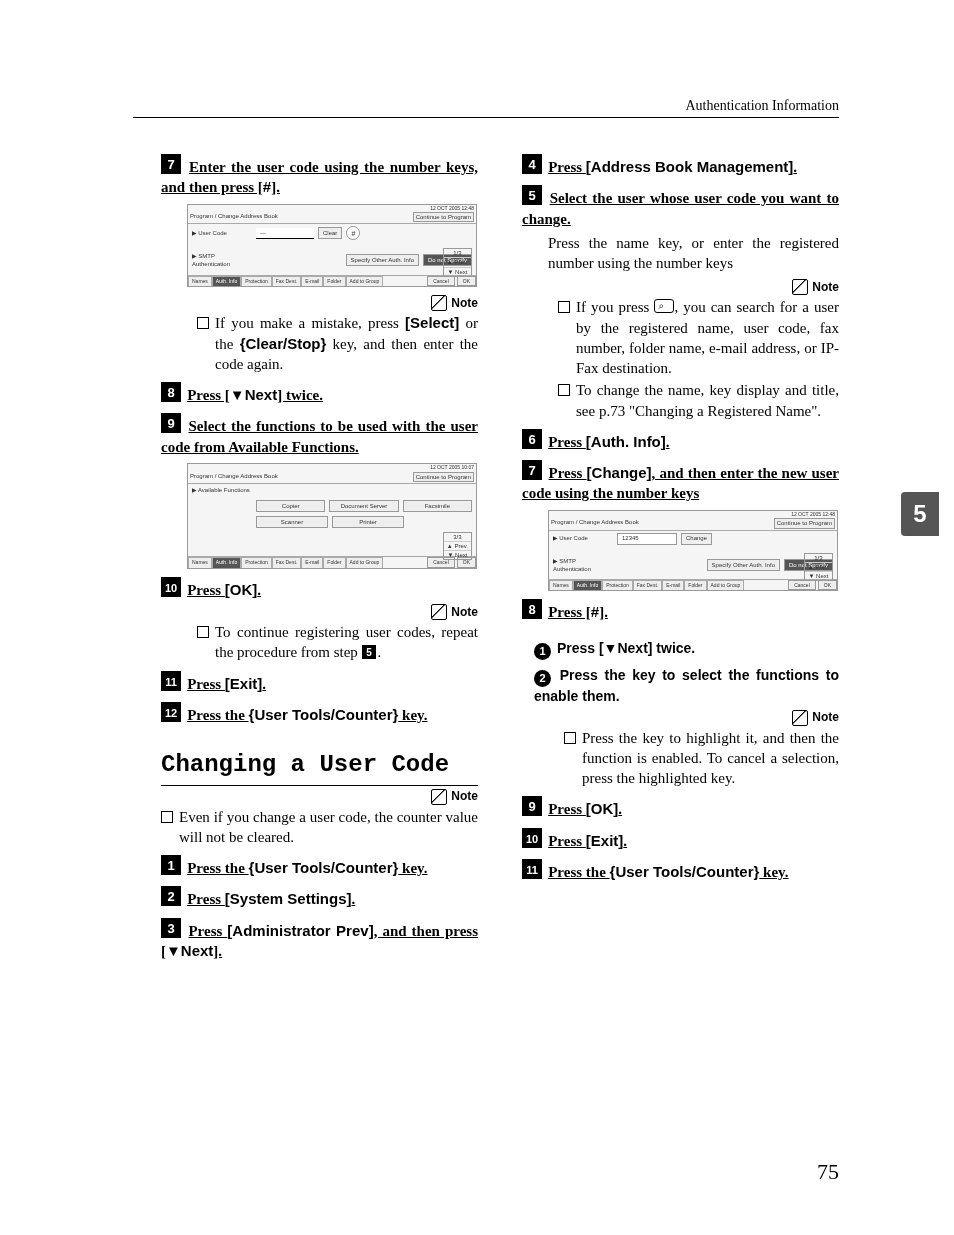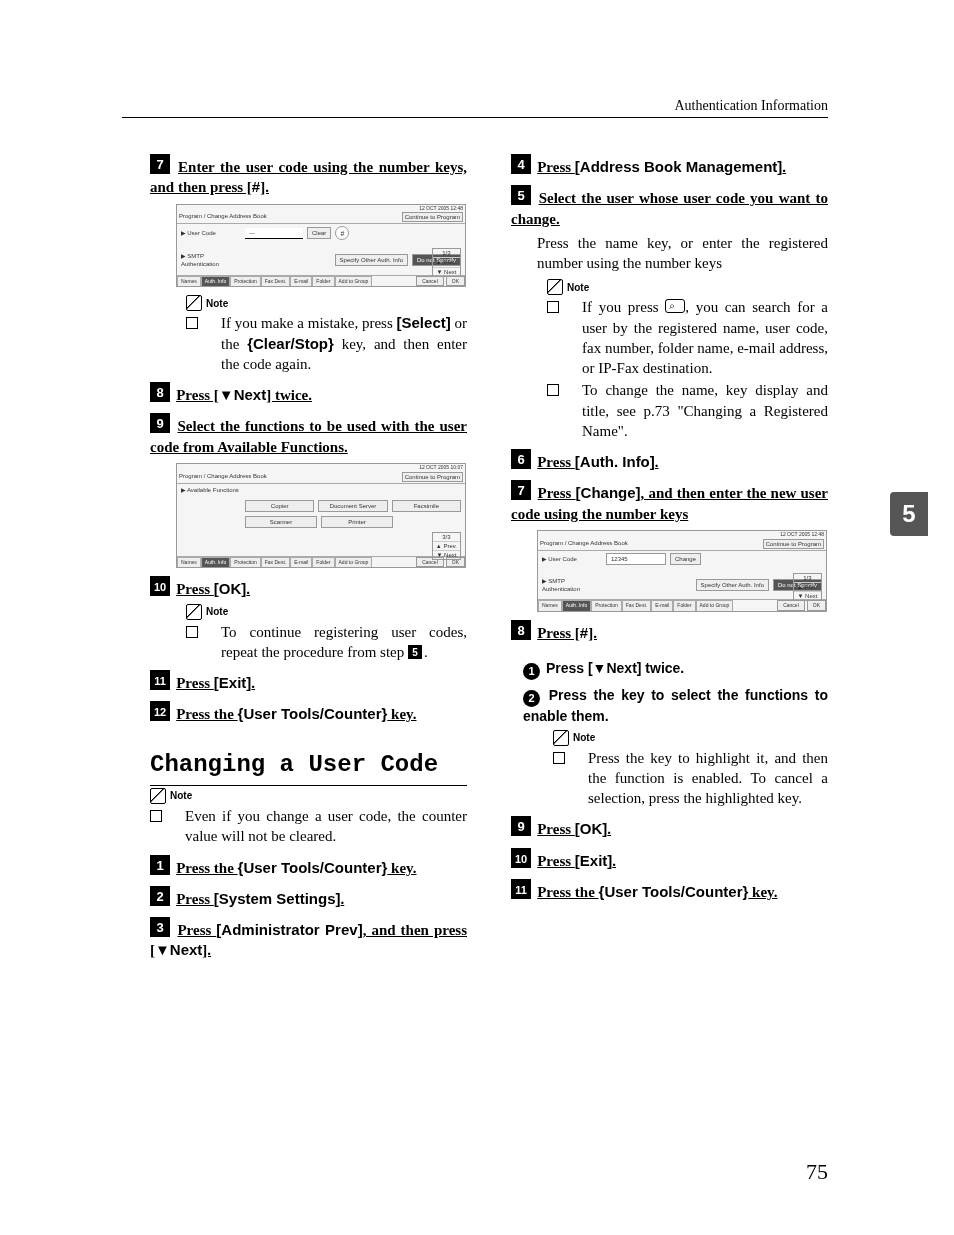--- a/index.html
+++ b/index.html
@@ -7,20 +7,21 @@
     font-family:"Times New Roman",serif;
     color:#000;
     background:#fff;
   }
   .page{
     width:928px;
     height:1235px;
     position:relative;
     box-sizing:border-box;
     padding:102px 100px 40px 150px;
+    margin-left:11px;
   }
   .header-line{
     position:absolute;
     top:98px;
     right:100px;
     font-size:14px;
     text-align:right;
     border-bottom:1px solid #000;
     padding-bottom:3px;
     width:706px;
@@ -110,23 +111,23 @@
   .figure .hash{display:inline-block;border:1px solid #999;border-radius:50%;width:12px;height:12px;display:flex;align-items:center;justify-content:center;font-size:7px;background:#fff;}
   .figure .tabbar{display:flex;gap:0;border-top:1px solid #aaa;margin-top:4px;}
   .figure .tabbar .t{border:1px solid #aaa;border-bottom:none;padding:1px 3px;font-size:5px;background:#eee;}
   .figure .tabbar .t.active{background:#555;color:#fff;}
   .figure .tabbar .spacer{flex:1;}
   .figure .tabbar .okc{border:1px solid #999;padding:1px 5px;font-size:5px;background:#eee;margin-left:2px;}
   .figure .pager{float:right;margin-right:2px;border:1px solid #999;font-size:6px;text-align:center;}
   .figure .pager div{padding:0 3px;border-bottom:1px solid #ccc;}
   .figure .pager div:last-child{border-bottom:none;}
   .note-block{margin:2px 0 4px 36px;}
-  .note-head{font-weight:bold;font-family:Arial,sans-serif;font-size:10px;display:flex;align-items:center;gap:4px;}
+  .note-head{font-weight:bold;font-family:Arial,sans-serif;font-size:12px;display:flex;align-items:center;gap:4px;justify-content:flex-end;}
   .note-head::before{content:"";display:inline-block;width:14px;height:14px;border:1px solid #000;border-radius:2px;background:linear-gradient(135deg,#fff 40%,#000 41%,#000 46%,#fff 47%);position:relative;}
-  .note-item{display:flex;gap:23px;margin-top:2px;text-align:justify;}
+  .note-item{display:flex;gap:6px;margin-top:2px;text-align:justify;}
   .note-bullet{display:inline-block;width:10px;height:10px;border:1px solid #000;flex-shrink:0;margin-top:4px;}
   h2.subsection{
     font-family:Liberation Mono, monospace;
     font-size:24px;
     font-weight:bold;
     margin:24px 0 2px 0;
     padding-bottom:4px;
     border-bottom:1.5px solid #000;
   }
   .sub-box{padding-top:6px;margin-top:4px;margin-left:0;}

